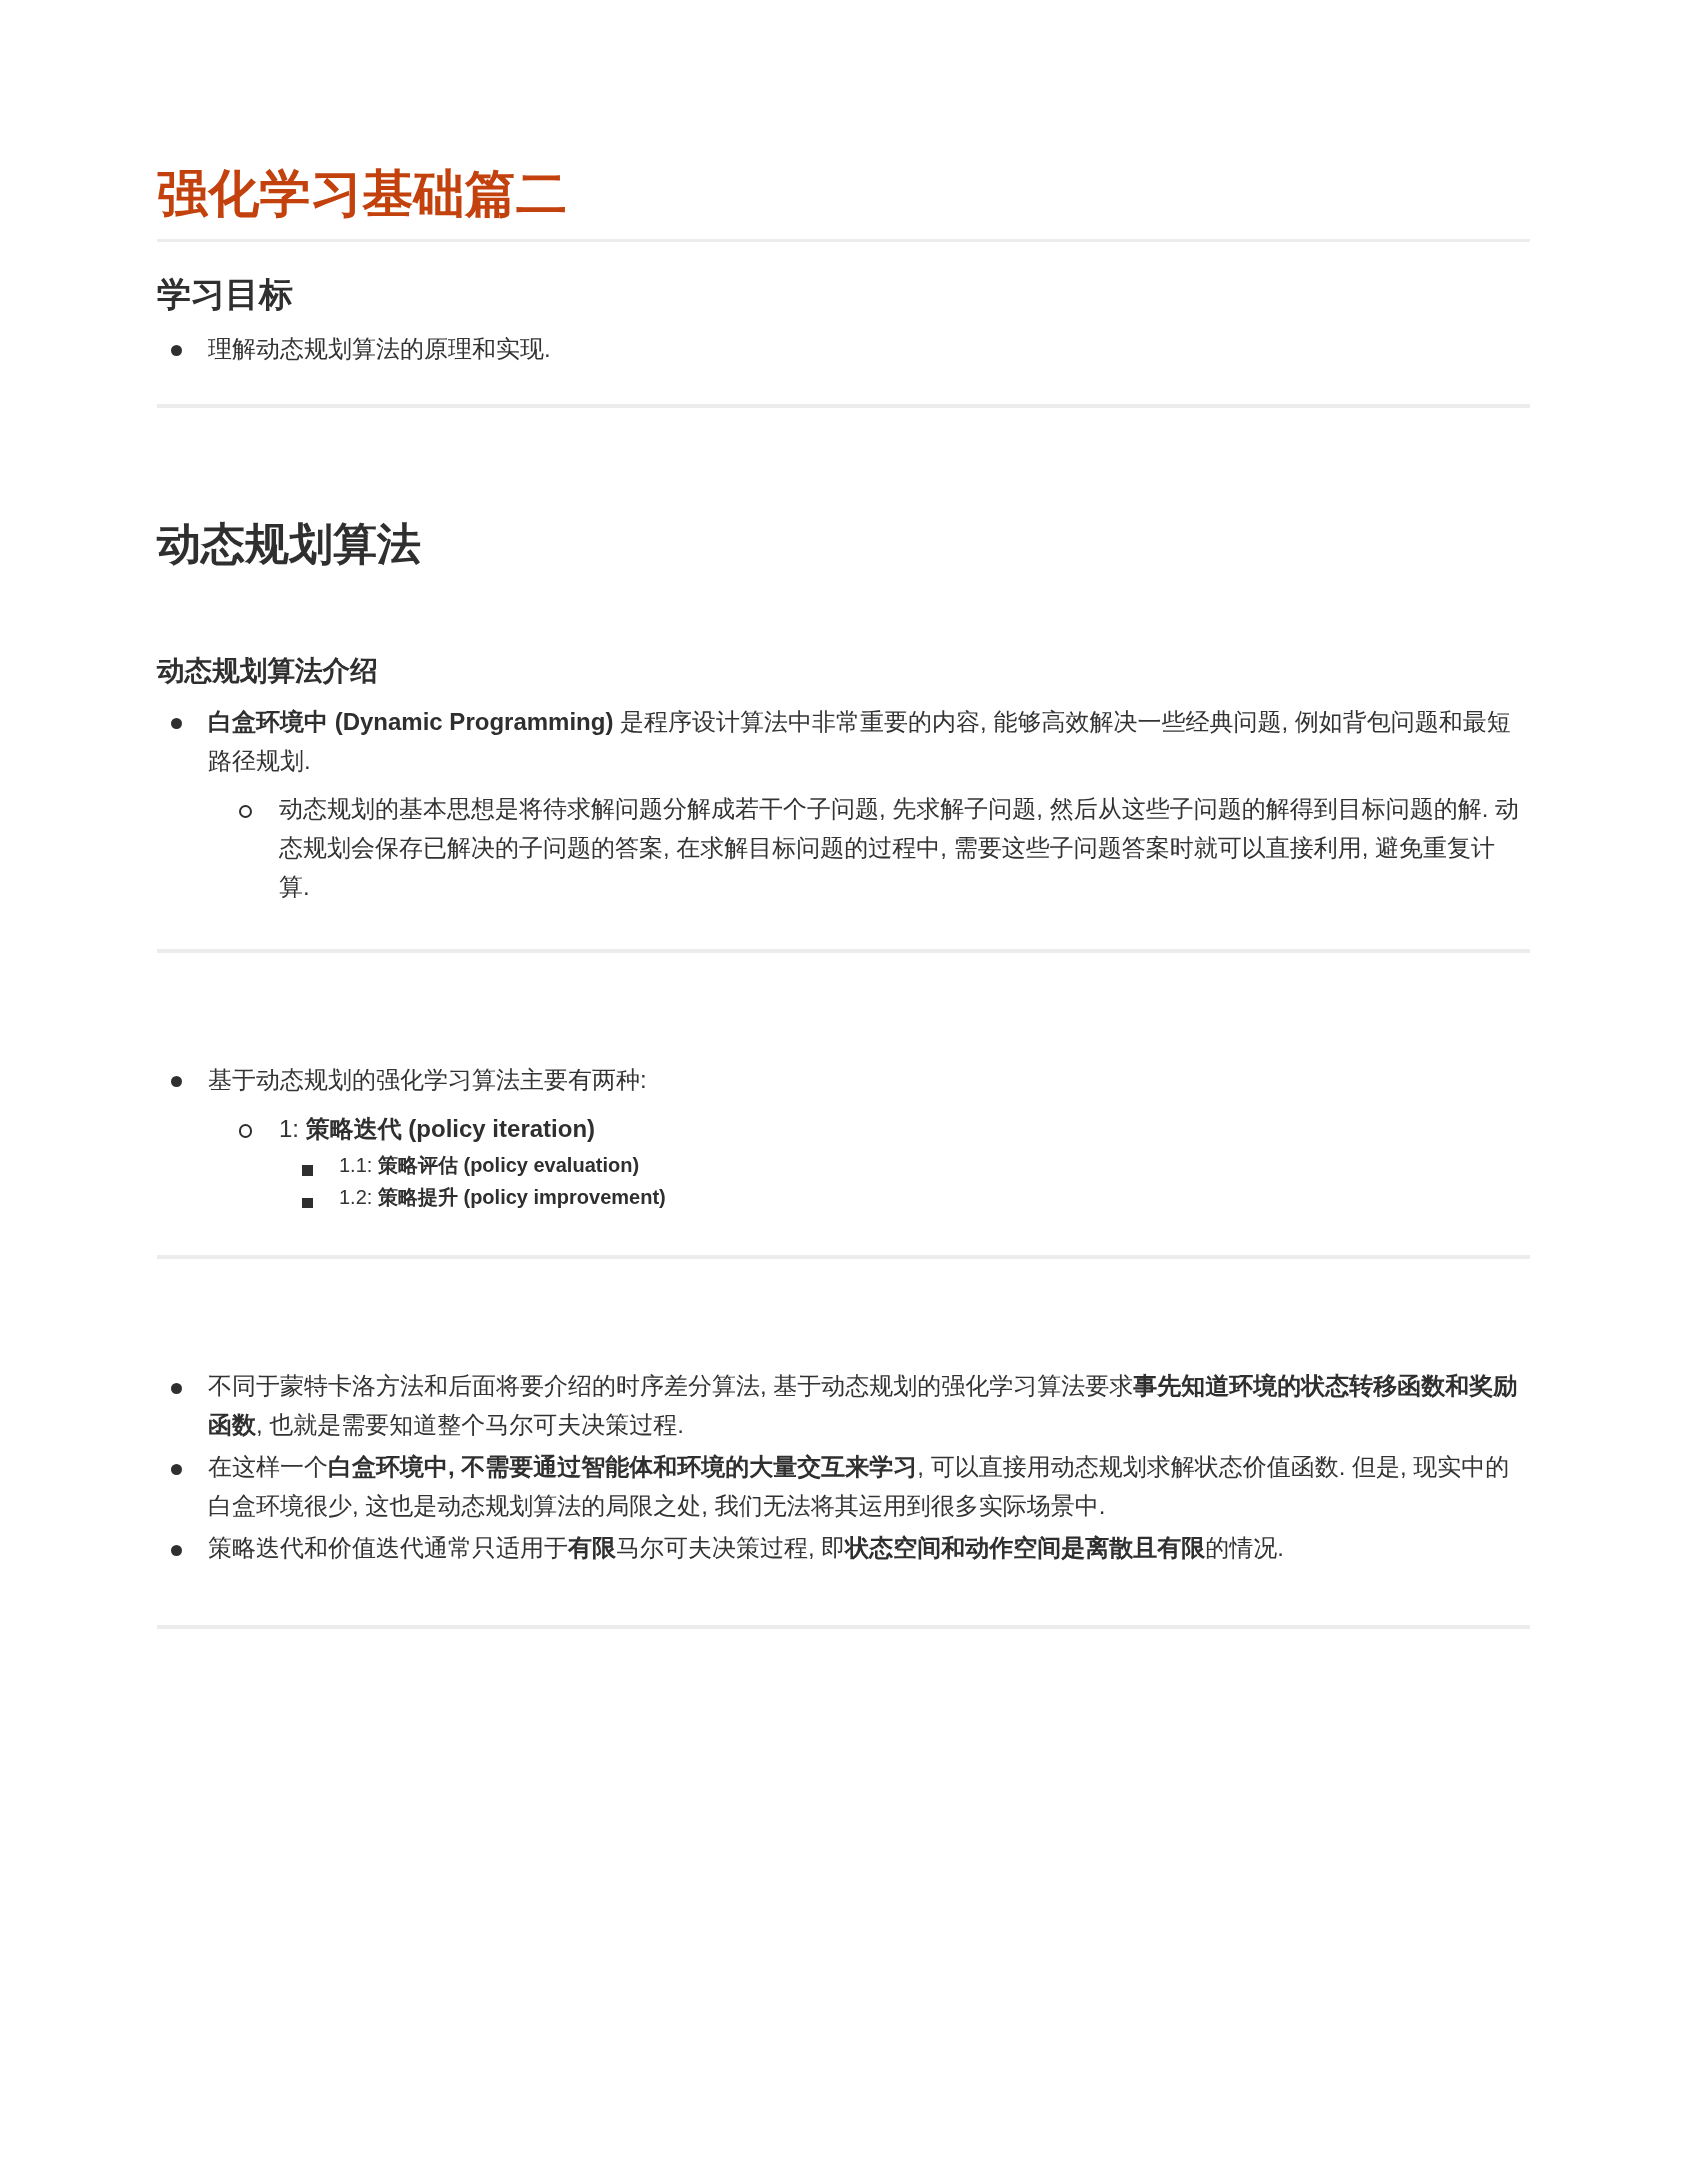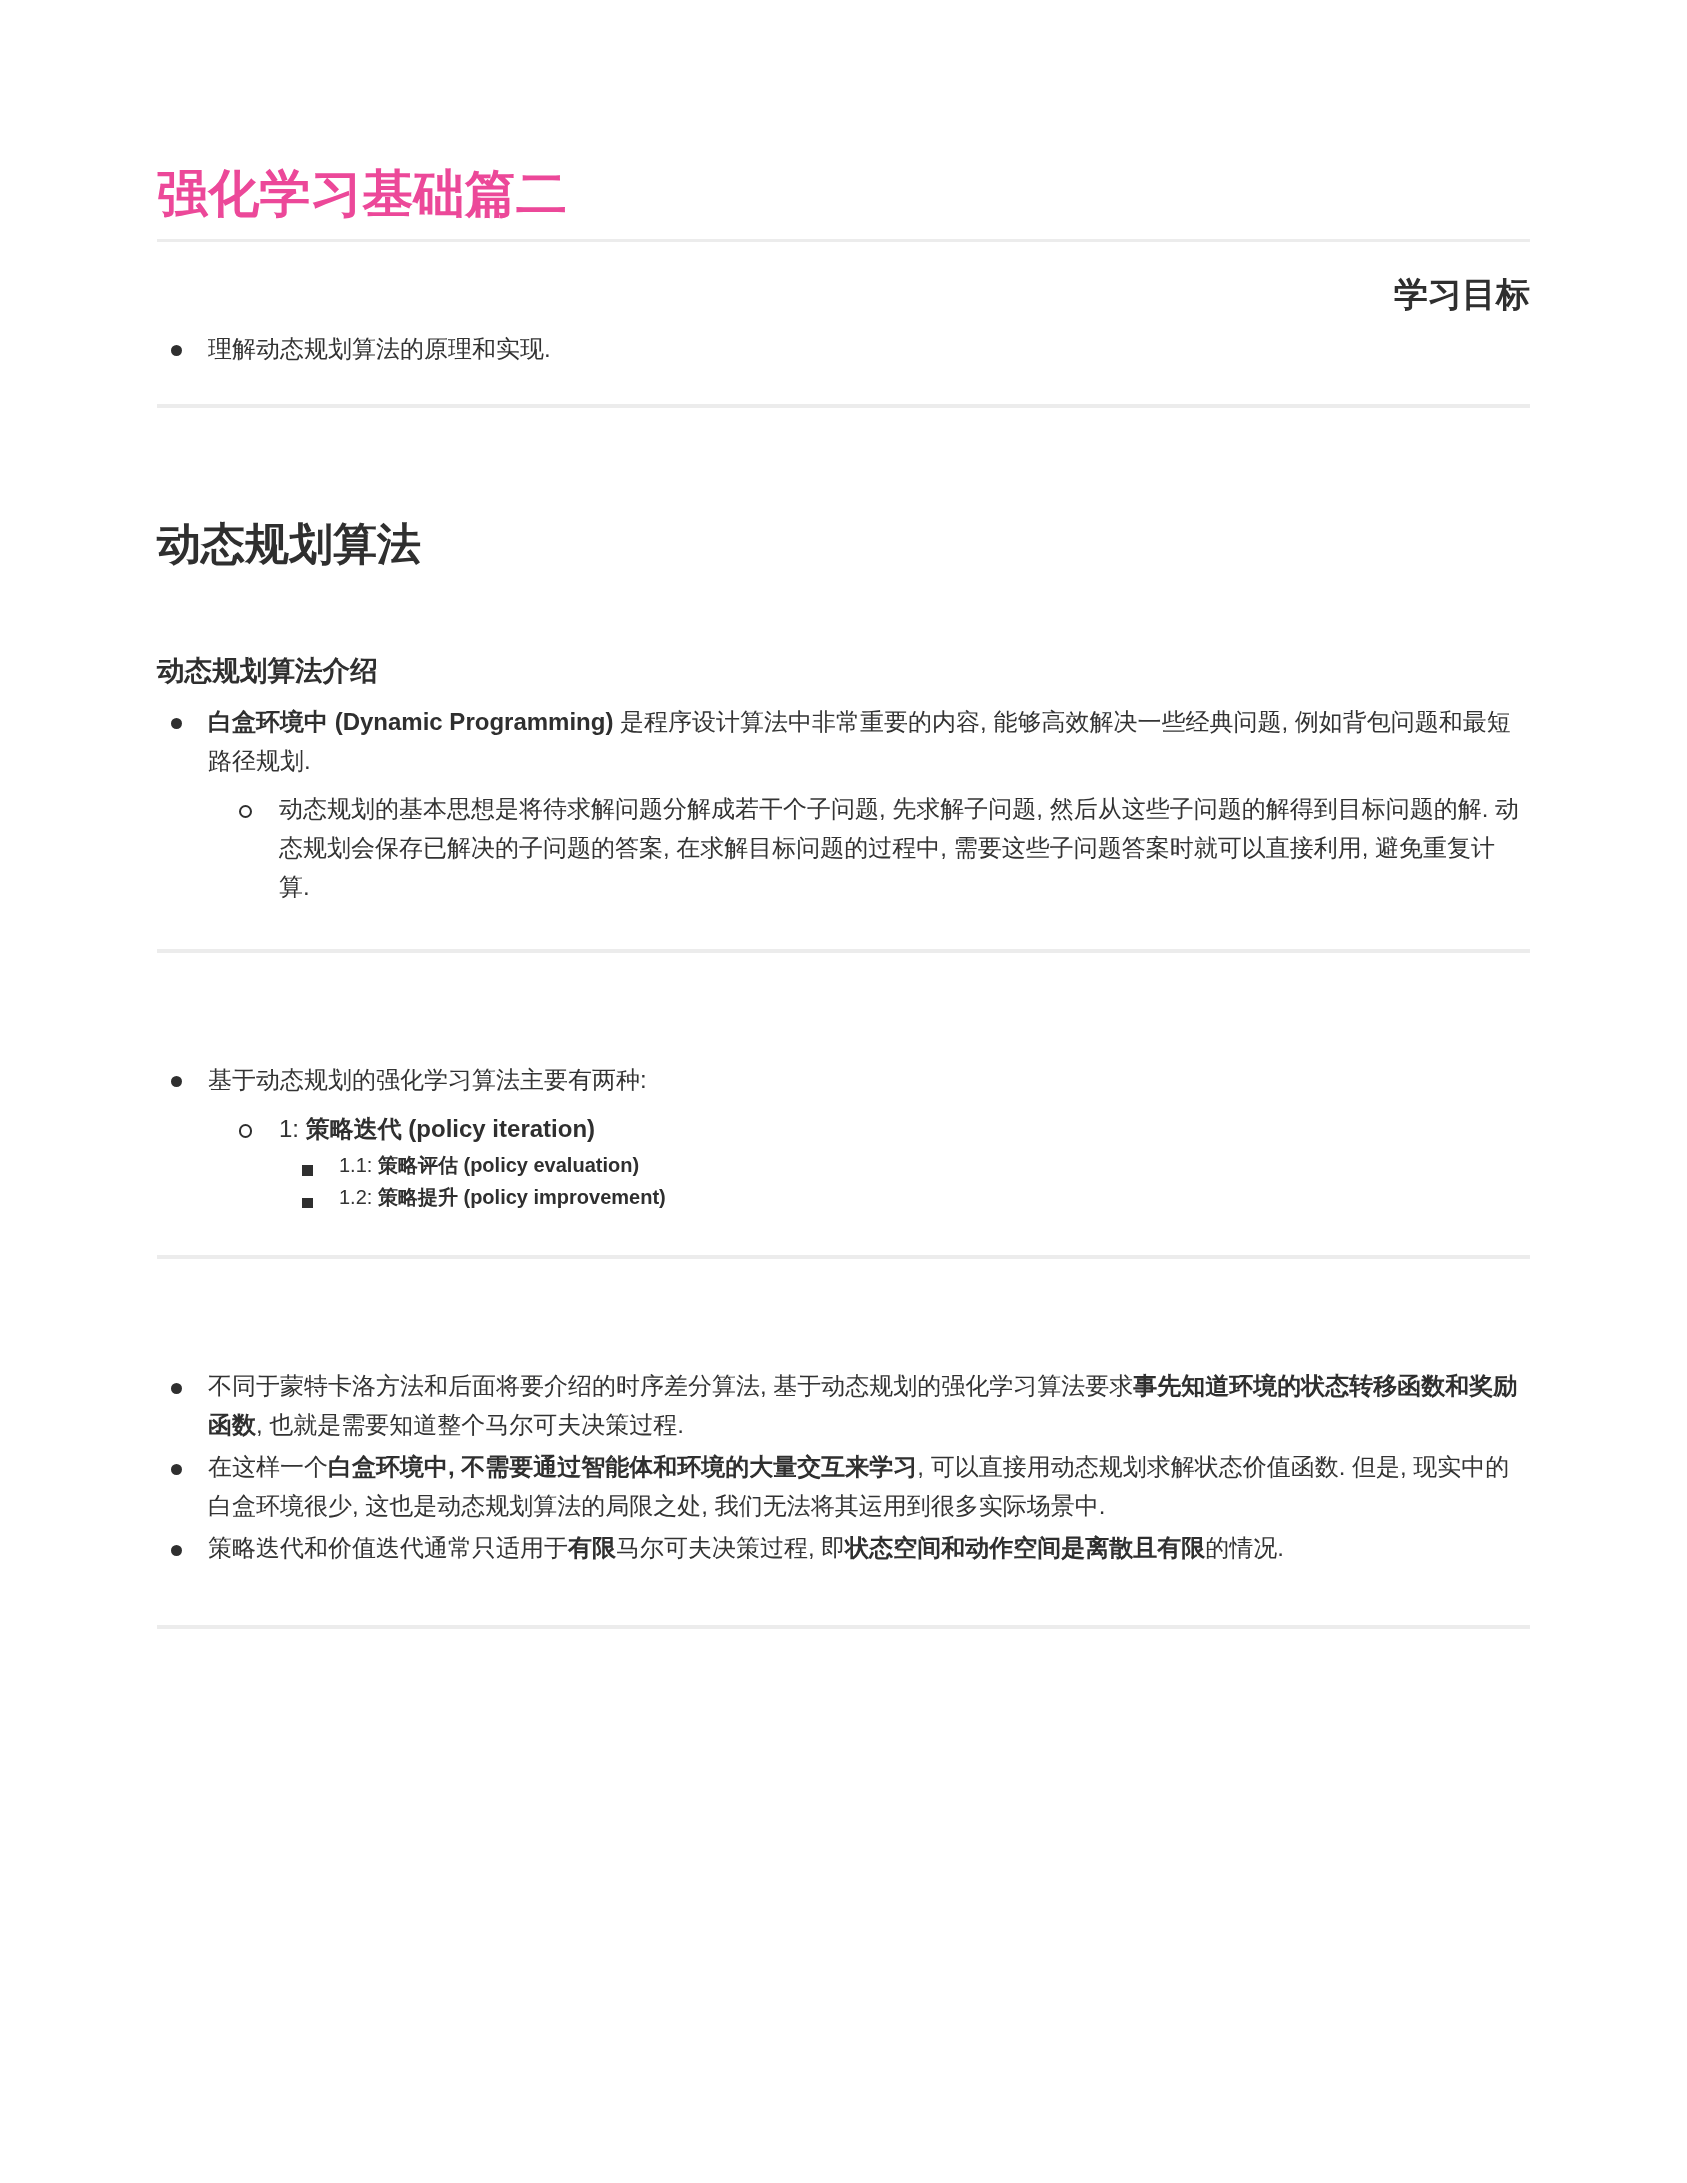--- a/index.html
+++ b/index.html
@@ -22,31 +22,30 @@
     background: #ffffff;
   }
 
   h1.doc-title {
     font-size: 51px;
     font-weight: bold;
     line-height: 1.15;
     letter-spacing: 0.3px;
     margin: 0 0 0 0;
     padding: 0 0 15.4px 0;
-    color: #ec4899;
+    color: #c2410c;
     border-bottom: 3.9px solid #ececec;
   }
 
   h2.section-title {
     font-size: 34px;
     font-weight: bold;
     line-height: 1.25;
     margin: 31px 0 0 0;
     color: #2f2f2f;
-    text-align: right;
   }
 
   h2.block-title {
     font-size: 44px;
     font-weight: bold;
     line-height: 1.25;
     margin: 0;
     color: #2f2f2f;
   }
 

